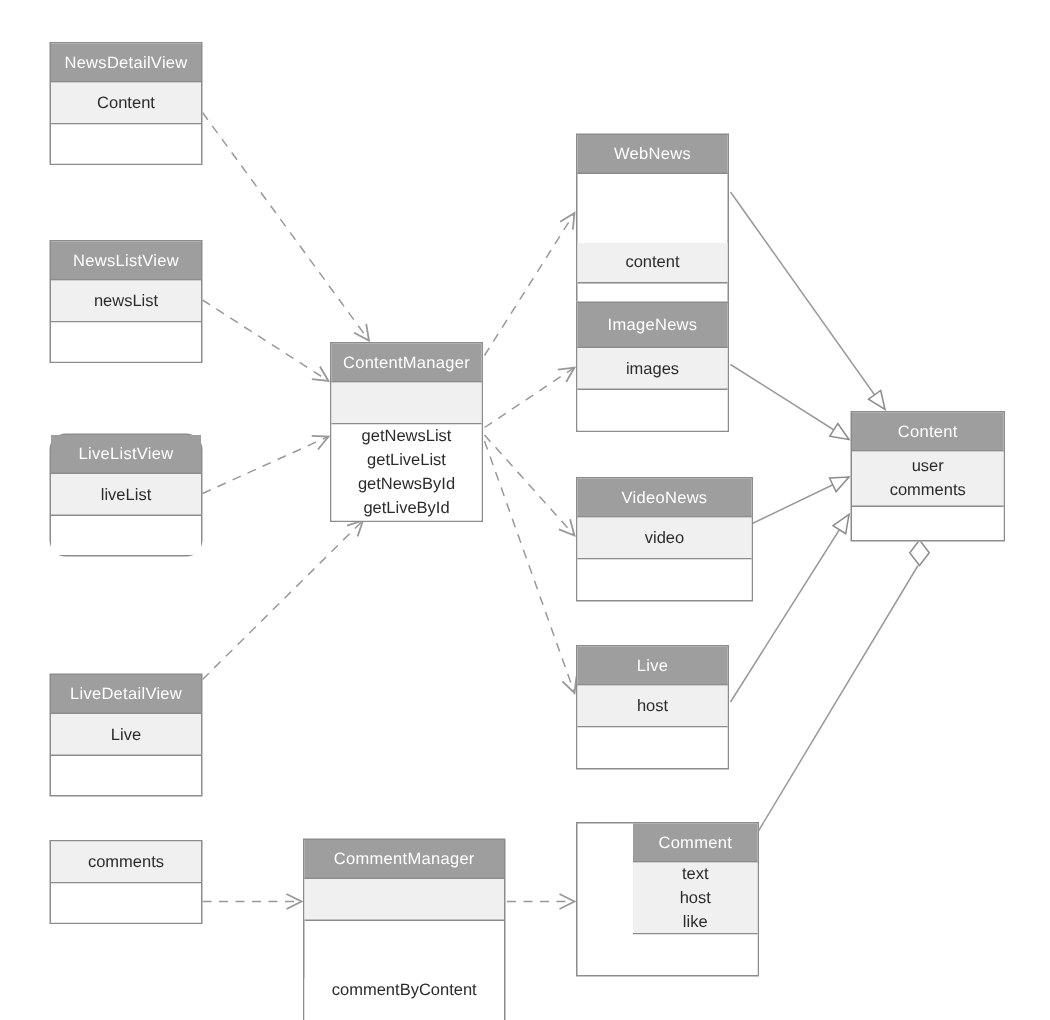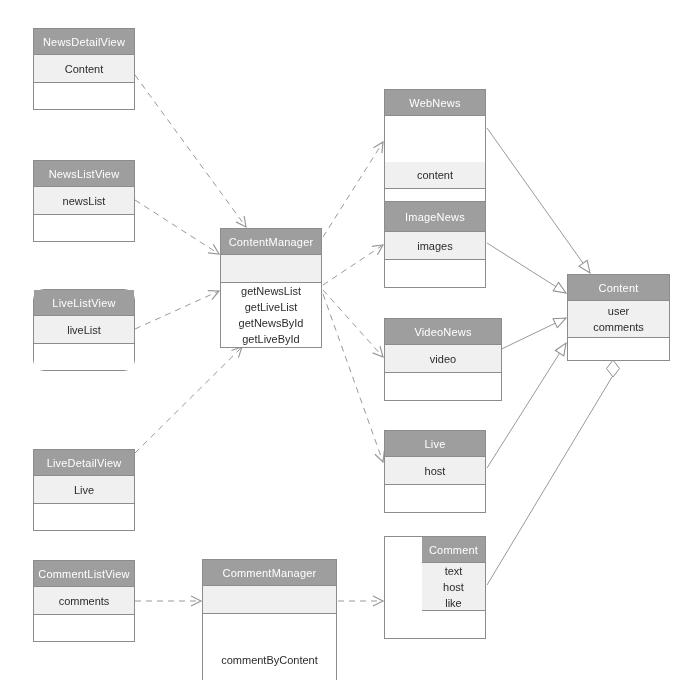--- a/index.html
+++ b/index.html
@@ -122,21 +122,20 @@
         <div class="node-methods" style="height: 26px;"></div>
       </div>
       <div class="node" style="left: 33px; top: 416px; width: 102px; margin-top: 33px;">
         <div class="node-header" style="height: 26px;">LiveDetailView</div>
         <div class="node-attrs" style="height: 28px;">
           <div class="member-row">Live</div>
         </div>
         <div class="node-methods" style="height: 26px;"></div>
       </div>
       <div class="node" style="left: 33px; top: 560px; width: 102px;">
-        <div class="node-header" style="height: 26px;">CommentListView</div>
         <div class="node-attrs" style="height: 28px;">
           <div class="member-row">comments</div>
         </div>
         <div class="node-methods" style="height: 26px;"></div>
       </div>
       <div class="node" style="left: 220px; top: 228px; width: 102px;">
         <div class="node-header" style="height: 26px;">ContentManager</div>
         <div class="node-attrs" style="height: 28px;"></div>
         <div class="node-methods" style="height: 64px;">
           <div class="member-row">getNewsList</div>
@@ -173,21 +172,21 @@
         </div>
         <div class="node-methods" style="height: 27px;"></div>
       </div>
       <div class="node" style="left: 384px; top: 430px; width: 102px;">
         <div class="node-header" style="height: 26px;">Live</div>
         <div class="node-attrs" style="height: 28px;">
           <div class="member-row">host</div>
         </div>
         <div class="node-methods" style="height: 27px;"></div>
       </div>
-      <div class="node" style="left: 384px; top: 536px; width: 102px; padding-left: 37px;">
+      <div class="node" style="left: 384px; top: 548px; width: 122px; padding-left: 37px;">
         <div class="node-header" style="height: 26px;">Comment</div>
         <div class="node-attrs" style="height: 48px;">
           <div class="member-row">text</div>
           <div class="member-row">host</div>
           <div class="member-row">like</div>
         </div>
         <div class="node-methods" style="height: 27px;"></div>
       </div>
       <div class="node" style="left: 567px; top: 274px; width: 103px;">
         <div class="node-header" style="height: 26px;">Content</div>

